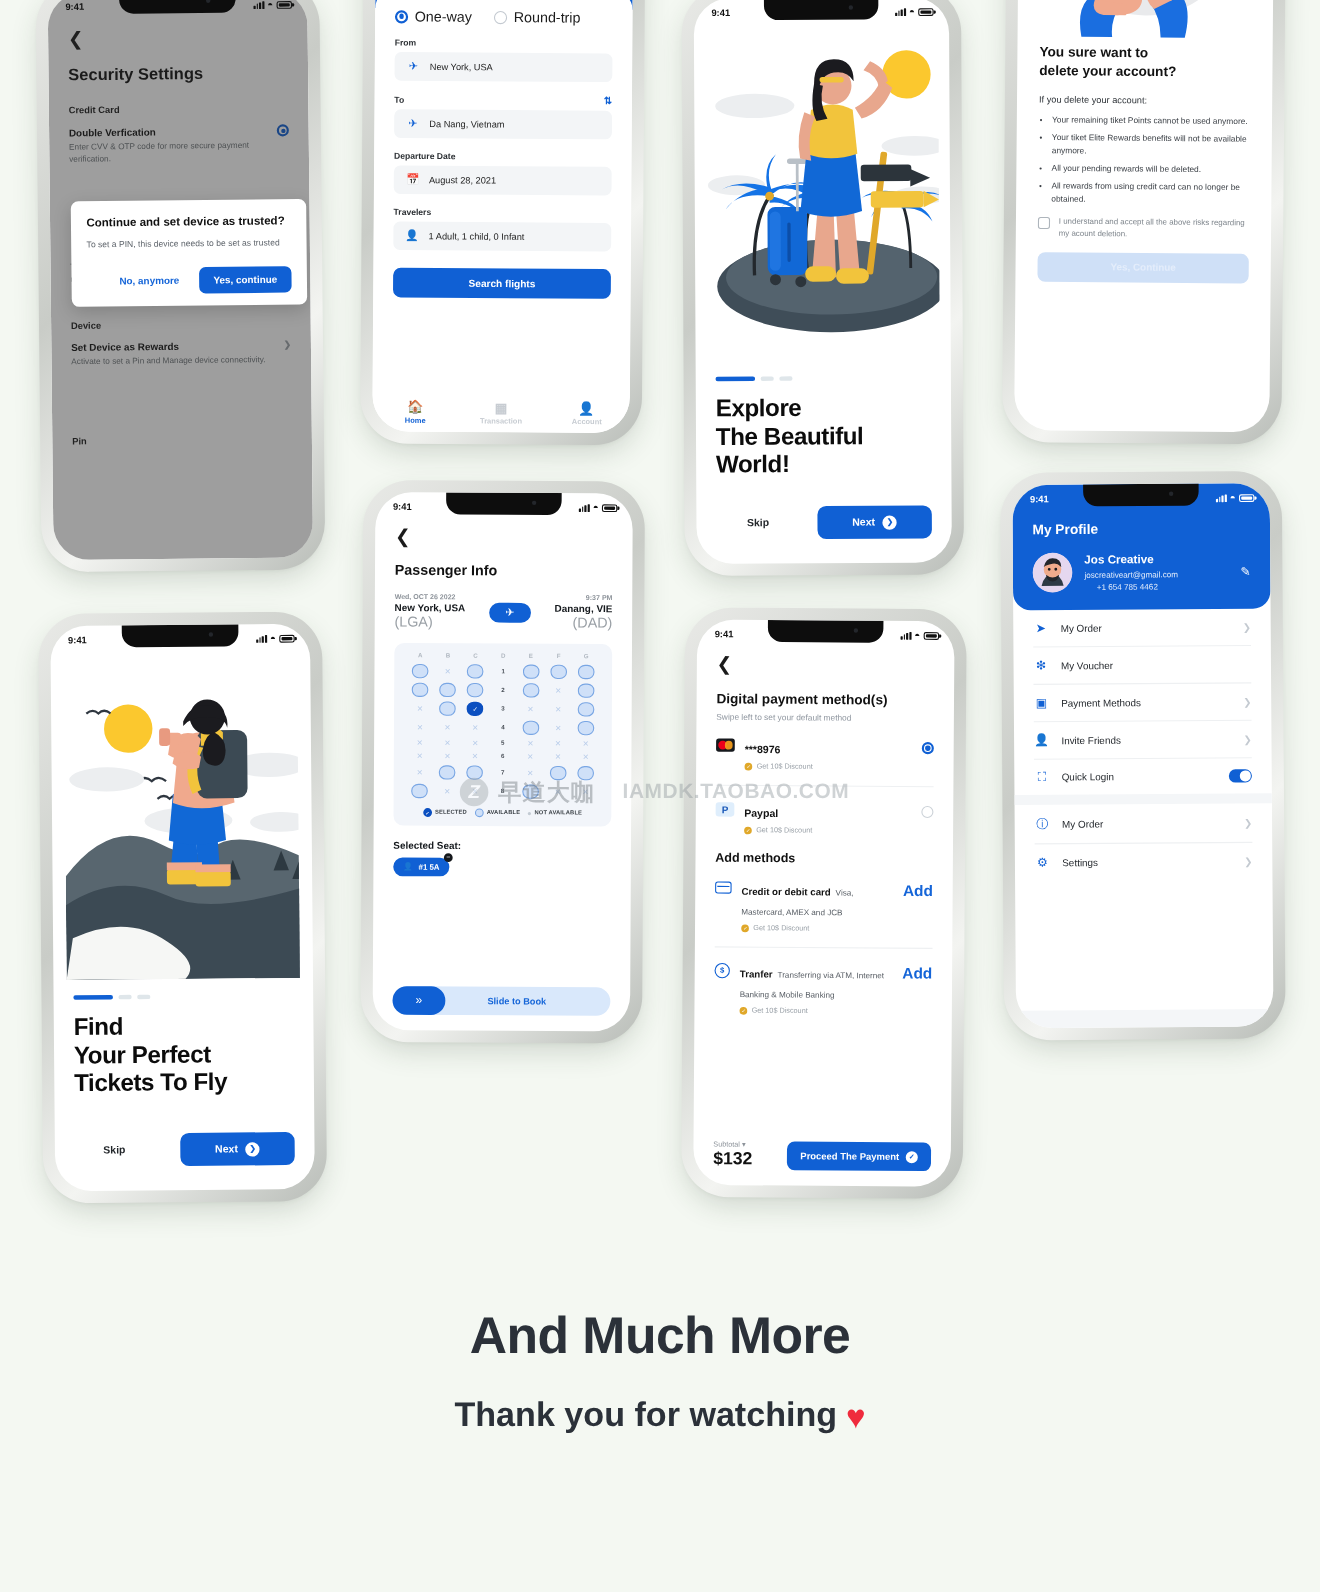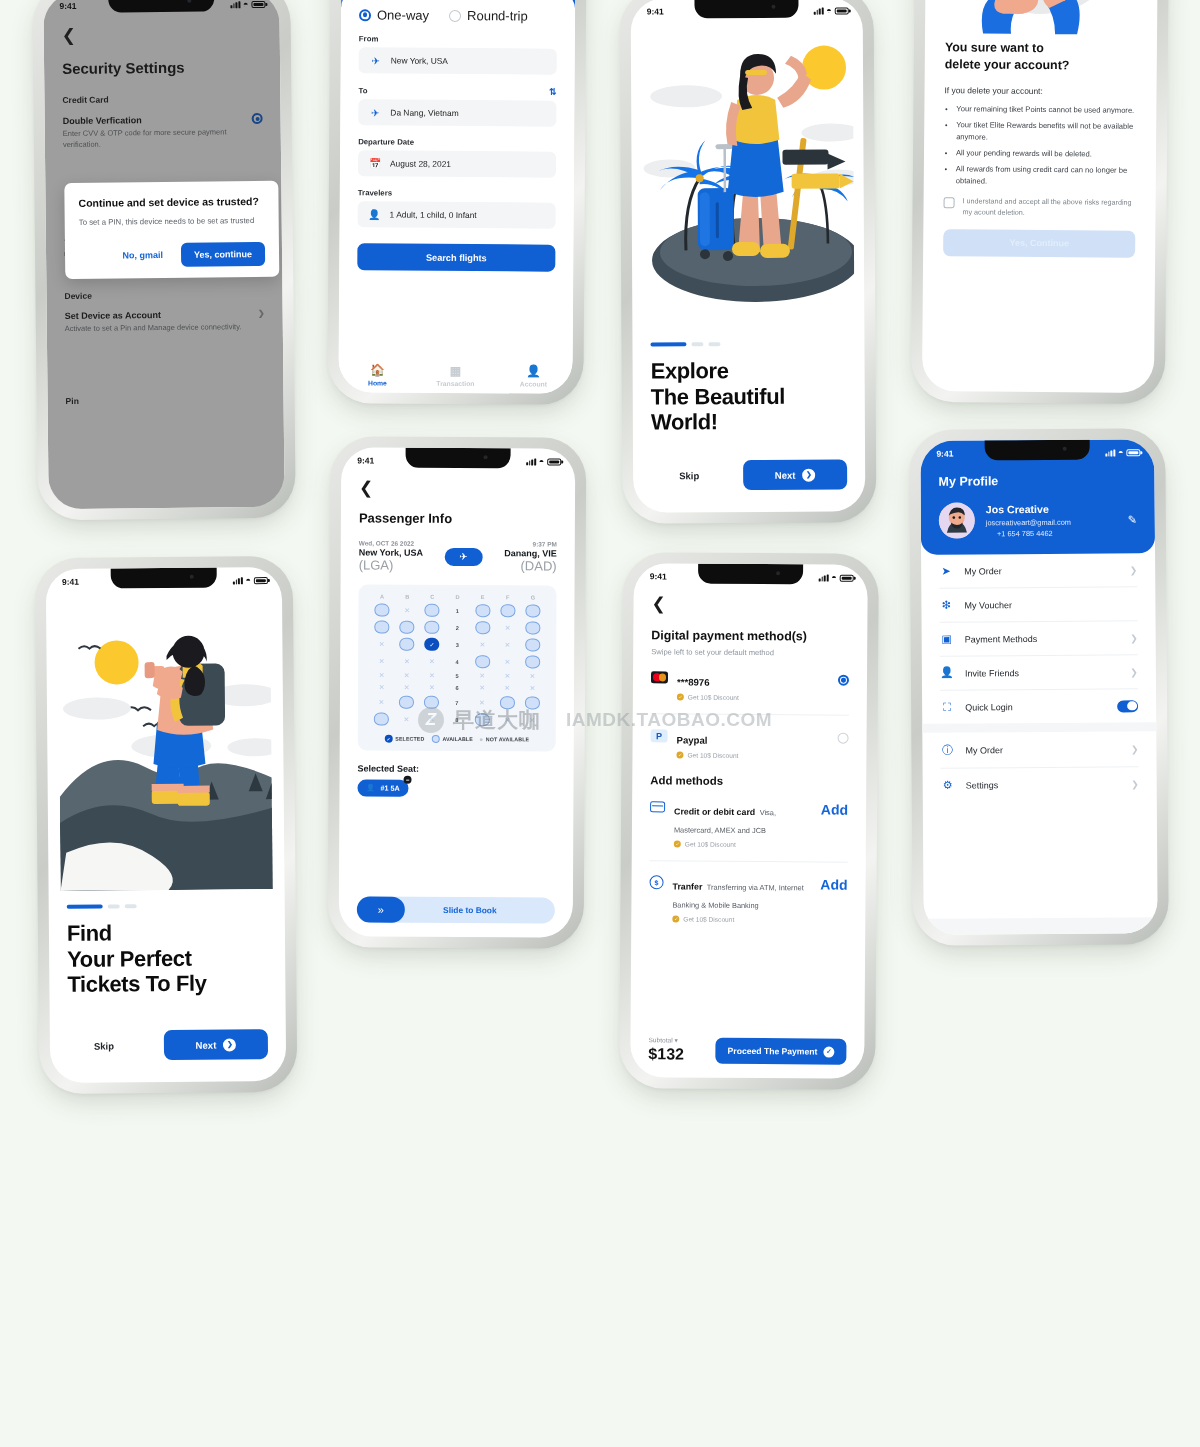--- a/index.html
+++ b/index.html
@@ -288,34 +288,34 @@
           <div class="row-t">
             <span>Double Verfication</span>
             <span class="radio-on"></span>
           </div>
           <div class="row-s">Enter CVV &amp; OTP code for more secure payment verification.</div>
           <div style="height:84px"></div>
           <div class="row-s">To enjoy a seamless log in with fingerprint or face recognition.</div>
           <div class="divider"></div>
           <div class="sec-lbl">Device</div>
           <div class="row-t">
-            <span>Set Device as Account</span>
+            <span>Set Device as Rewards</span>
             <span style="color:#9aa0a6;font-size:8px">❯</span>
           </div>
           <div class="row-s">Activate to set a Pin and Manage device connectivity.</div>
           <div style="height:44px"></div>
           <div class="sec-lbl">Pin</div>
         </div>
       </div>
       <div class="dim"></div>
       <div class="dialog">
         <h2>Continue and set device as trusted?</h2>
         <p>To set a PIN, this device needs to be set as trusted</p>
         <div class="dlg-btns">
-          <div class="dlg-cancel">No, gmail</div>
+          <div class="dlg-cancel">No, anymore</div>
           <div class="btn-blue dlg-ok">Yes, continue</div>
         </div>
       </div>
     </div>
   </div>
 
   <div class="phone" id="p2">
     <div class="screen">
       <div class="hero">
         
@@ -1078,14 +1078,20 @@
       </div>
     </div>
   </div>
 
   <div class="wm">
     <span class="z">Z</span>
     <span class="cn">早道大咖</span>
     <span class="en">IAMDK.TAOBAO.COM</span>
   </div>
 
+  <div class="outro">
+    <h1>And Much More</h1>
+    <h2>
+      <span>Thank you for watching</span><span class="heart">♥</span>
+    </h2>
+  </div>
 
 </div>
 
 </body></html>

